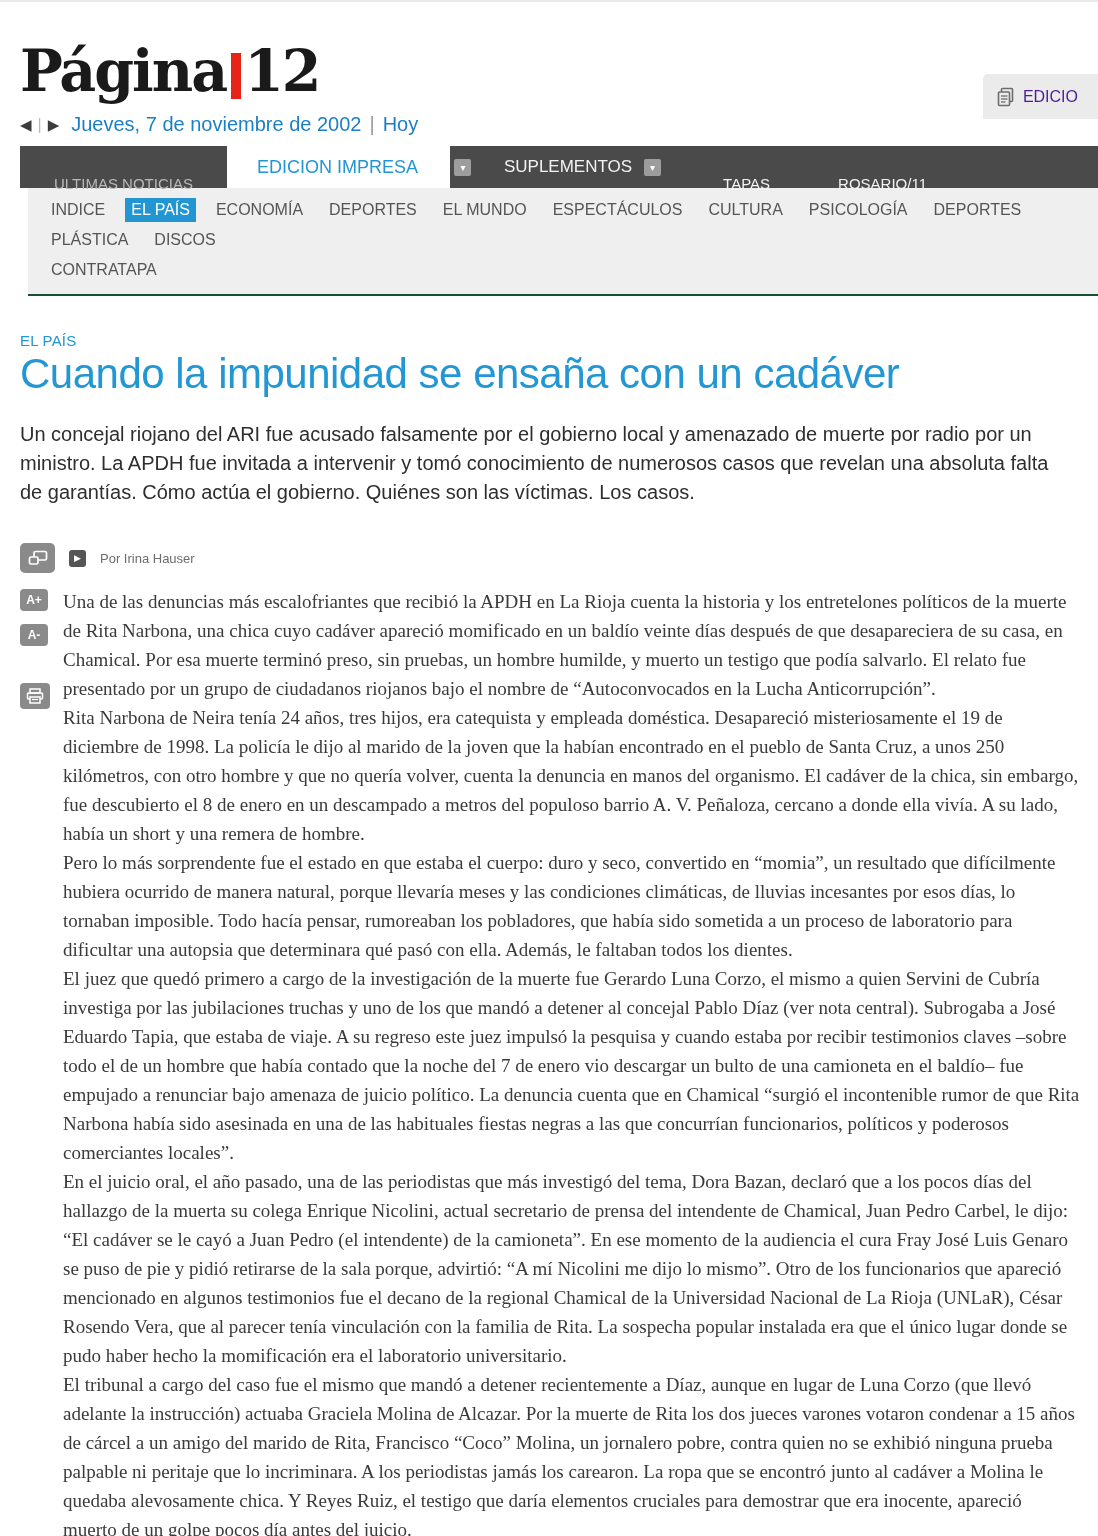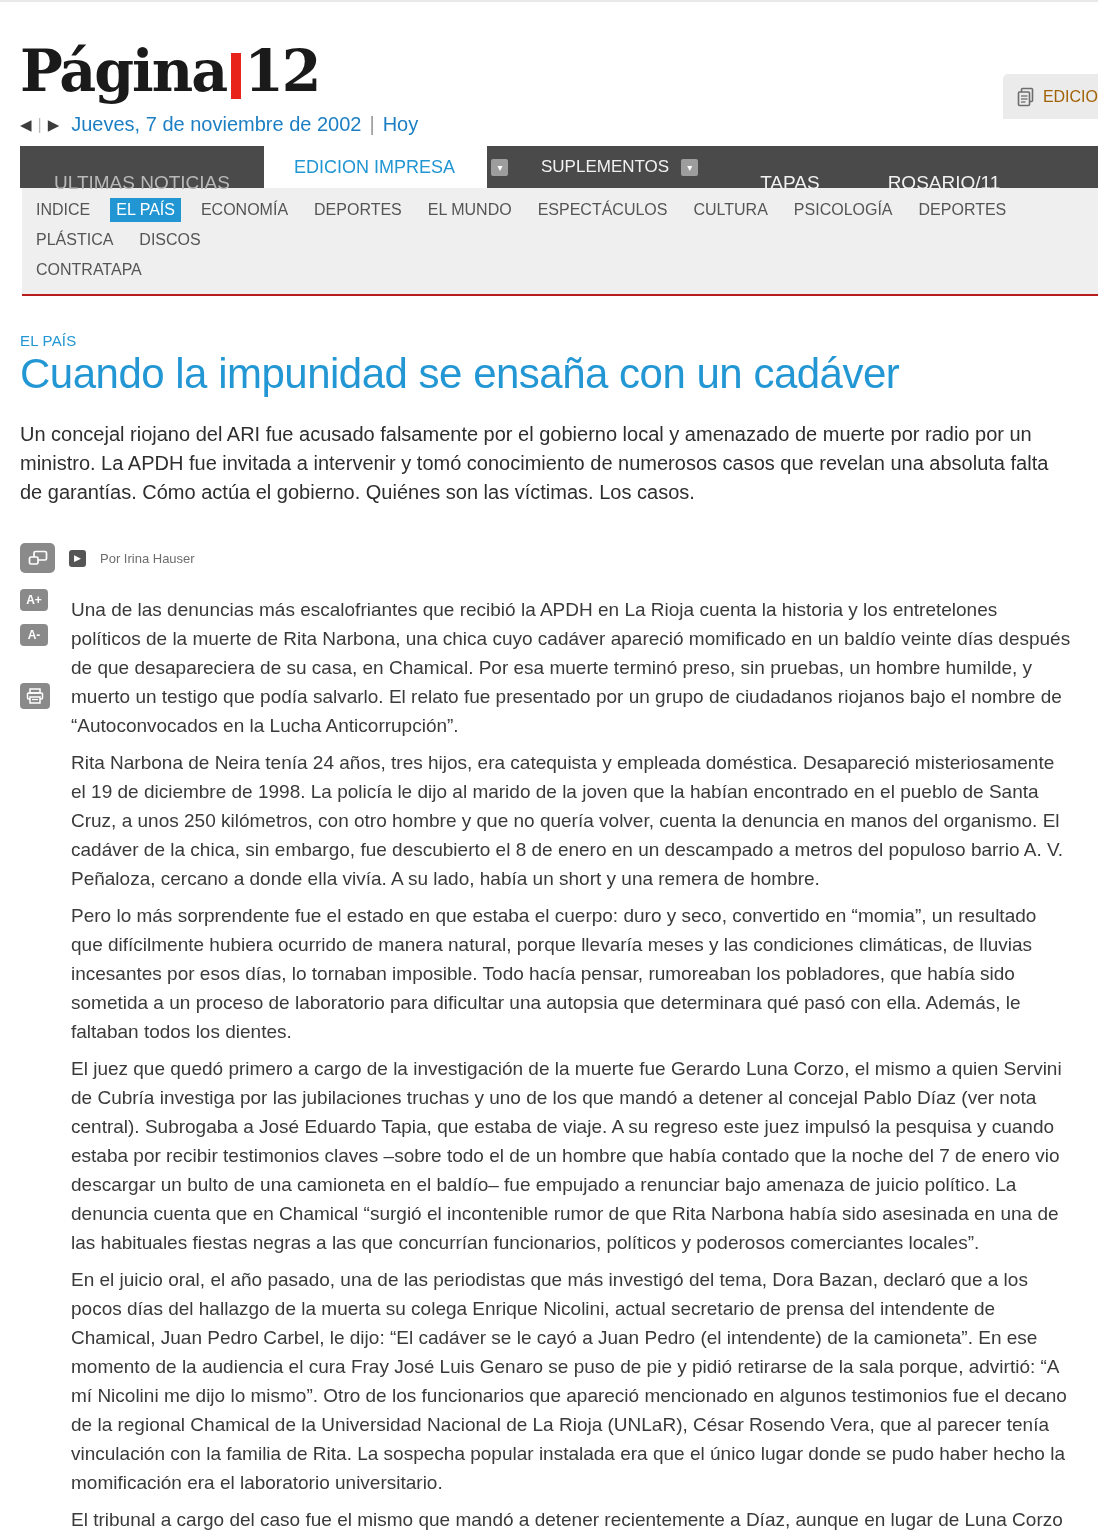--- a/index.html
+++ b/index.html
@@ -16,38 +16,38 @@
           color:#1a1a1a; letter-spacing:-2px; line-height:1; display:flex; align-items:flex-end; }
   .logo .bar { display:inline-block; width:10px; height:46px; background:#e8231a; margin:0 3px 0 5px; }
   .date-row { margin:14px 0 10px 0; font-size:20px; display:flex; align-items:center; gap:6px; }
   .date-arrow { color:#3c3c3c; font-size:15px; cursor:pointer; }
   .date-sep { color:#b9b9b9; font-size:16px; }
   .date-text { color:#1c7fc4; margin-left:6px; }
   .date-sep2 { color:#9a9a9a; margin:0 2px; }
   .date-today { color:#1c7fc4; cursor:pointer; }
 
   .editions-btn { position:absolute; right:0; top:72px; height:45px; background:#ebebeb;
-          border-radius:5px 0 0 0; display:flex; align-items:center; gap:8px; padding:0 0 0 14px;
-          color:#a16207; font-size:16px; cursor:pointer; }
+          border-radius:5px 0 0 0; display:flex; align-items:center; gap:8px; padding:0 20px 0 14px;
+          color:#4c1d95; font-size:16px; cursor:pointer; }
 
   
   .nav1 { margin-left:20px; height:42px; background:#4a4a4a; display:flex; align-items:stretch; }
-  .nav1-item { color:#b9b9b9; font-size:19px; display:flex; align-items:center; padding:4px 34px; cursor:pointer;margin-top:32px; }
+  .nav1-item { color:#b9b9b9; font-size:15px; display:flex; align-items:center; padding:4px 34px; cursor:pointer;margin-top:32px; }
   .nav1-item.white { color:#f2f2f2; }
   .nav1-tab-active { background:#ffffff; color:#2196d3; font-size:18px; display:flex; align-items:center;
           padding:0 30px; cursor:pointer; }
   .nav1-dd { width:28px; display:flex; align-items:center; justify-content:center; background:#4a4a4a;
           border-left:2px solid #fff; cursor:pointer; }
   .dd-chip { width:17px; height:17px; background:#9d9d9d; color:#fff; font-size:10px; line-height:17px;
           text-align:center; border-radius:2px; }
   .nav1-group { display:flex; align-items:center; gap:12px; padding:0 28px; cursor:pointer; }
   .nav1-group .lbl { color:#f2f2f2; font-size:17px; }
 
   
-  .nav2 { margin-left:22px; background:#efefef; padding:10px 0 12px 8px; border-bottom:2px solid #b91c1c; }
+  .nav2 { margin-left:28px; background:#efefef; padding:10px 0 12px 17px; border-bottom:2px solid #14532d; }
   .nav2-row { display:flex; flex-wrap:wrap; align-items:center; }
   .nav2-item { color:#555; font-size:16px; padding:3px 6px; margin-right:14px; margin-bottom:6px; cursor:pointer; white-space:nowrap; }
   .nav2-item.active { background:#2196d3; color:#fff; }
 
   
   .article { padding:36px 18px 0 20px; }
   .section-label { color:#2196d3; font-size:15px; letter-spacing:.2px; }
   .headline { color:#2397d4; font-size:42px; font-weight:400; letter-spacing:-.5px; margin-top:1px; line-height:1.15; }
   .lede { margin-top:22px; color:#2e2e2e; font-size:20px; line-height:29px; max-width:1056px; }
 
@@ -57,21 +57,21 @@
   .share-btn { width:35px; height:30px; }
   .play-chip { width:17px; height:17px; background:#555; border-radius:3px; color:#fff; font-size:9px;
           display:flex; align-items:center; justify-content:center; cursor:pointer; }
   .byline-text { color:#6d6d6d; font-size:13px; }
 
   .body-wrap { display:flex; margin-top:14px; }
   .tools-col { width:43px; flex:none; display:flex; flex-direction:column; gap:13px; padding-top:2px; }
   .font-btn { width:28px; height:22px; font-size:12px; font-weight:bold; border-radius:4px; }
   .print-btn { width:30px; height:26px; border-radius:4px; margin-top:24px; }
   .body-text { color:#3a3a3a; font-size:19px; line-height:29px; max-width:1022px; }
-  .body-text p { margin:8px; }
+  .body-text p { margin:0;font-family:Liberation Serif, serif; }
 </style>
 </head>
 <body>
 
 <div class="topline"></div>
 
 <div class="header">
   <div class="logo">
     <span>Página</span>
       <span class="bar"></span>

